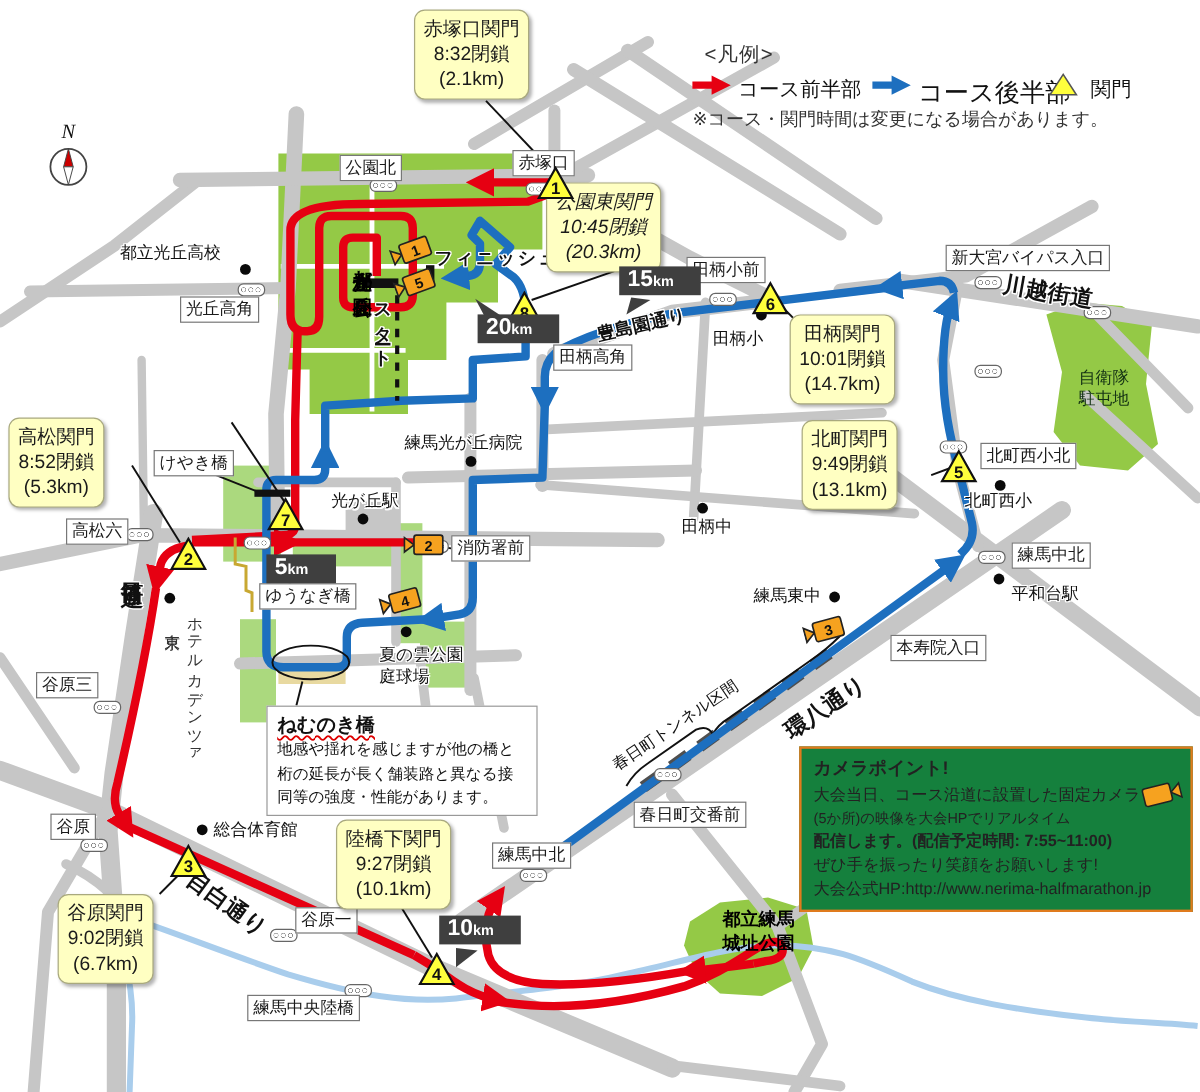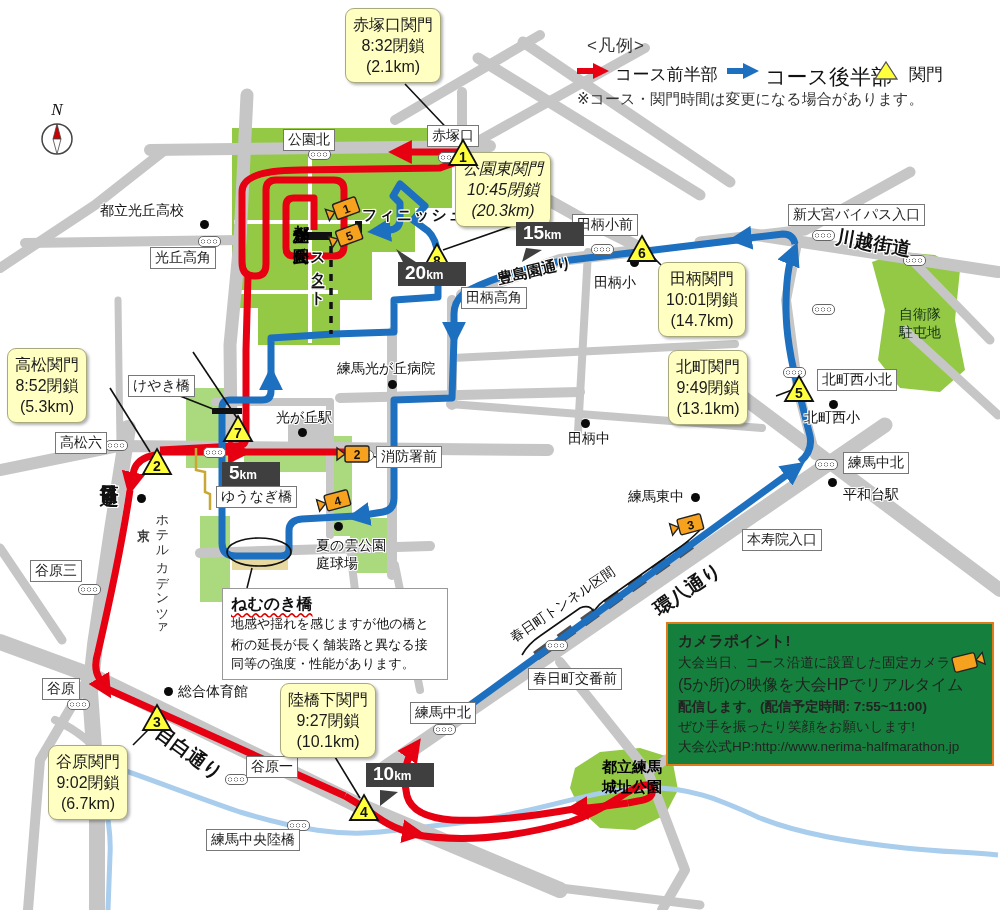--- a/index.html
+++ b/index.html
@@ -395,19 +395,19 @@
 
 <div class="caminfo" style="left:666px;top:622px;width:304px;">
   <div style="position:absolute;right:6px;top:26px;transform:rotate(-14deg);">
     <svg width="34" height="24">
           <polygon points="25,12 33,6 33,18" fill="#f6a21f" stroke="#222" stroke-width="1.3"></polygon>
           <rect x="2" y="4" width="23" height="15" rx="2" fill="#f6a21f" stroke="#222" stroke-width="1.3"></rect>
         </svg>
   </div>
   <div style="font-size:15px;font-weight:bold;color:#222;">カメラポイント!</div>
   <div style="font-size:13.5px;color:#222;">大会当日、コース沿道に設置した固定カメラ</div>
-  <div style="font-size:16px;color:#222;">(5か所)の映像を大会HPでリアルタイム</div>
+  <div style="font-size:12px;color:#222;">(5か所)の映像を大会HPでリアルタイム</div>
   <div style="font-size:13.5px;color:#222;font-weight:bold;">配信します。(配信予定時間: 7:55~11:00)</div>
   <div style="font-size:13.5px;color:#222;">ぜひ手を振ったり笑顔をお願いします!</div>
   <div style="font-size:13.5px;color:#222;">大会公式HP:http://www.nerima-halfmarathon.jp</div>
 </div>
 
 </div>
 
 </body></html>

